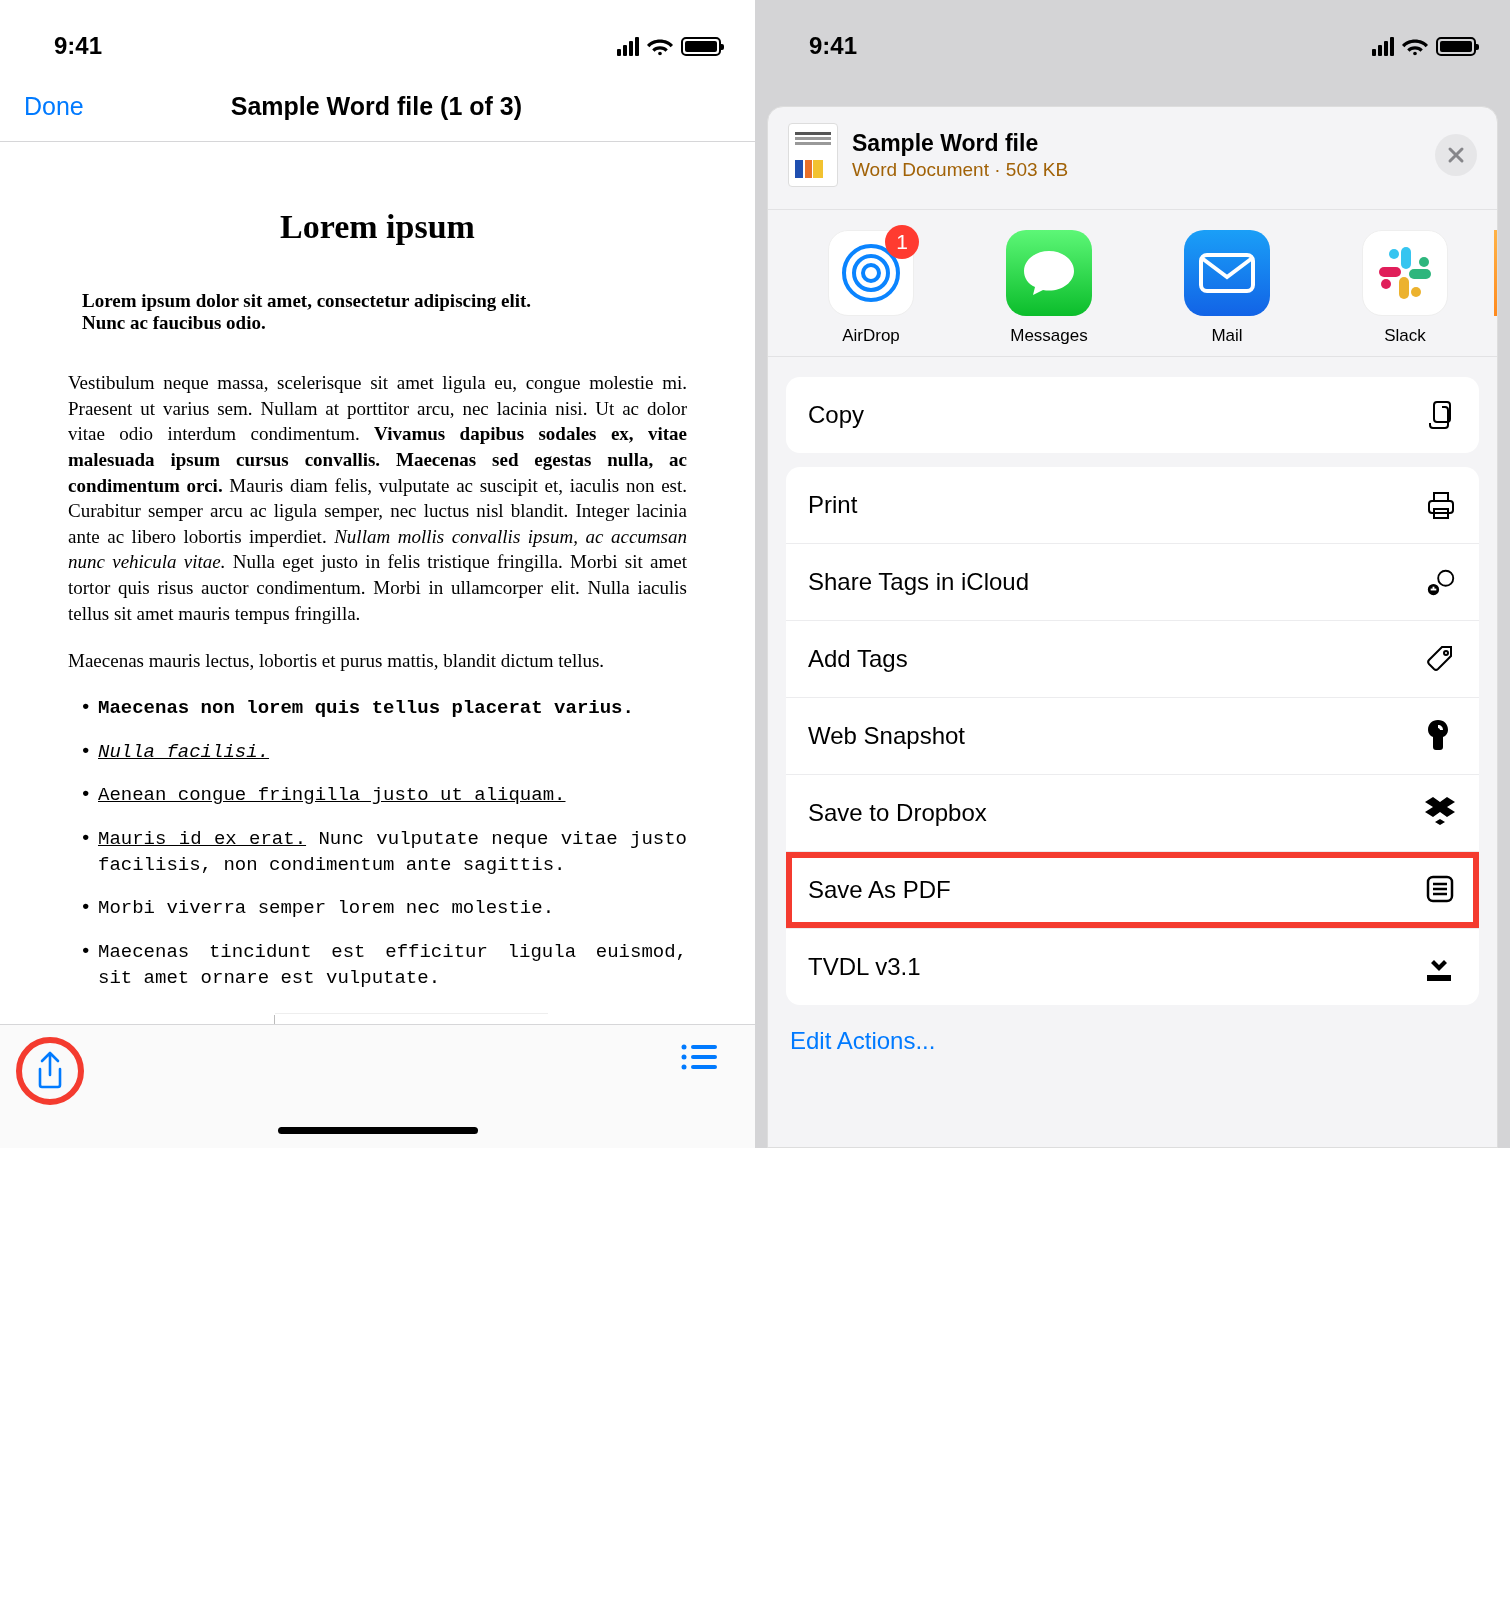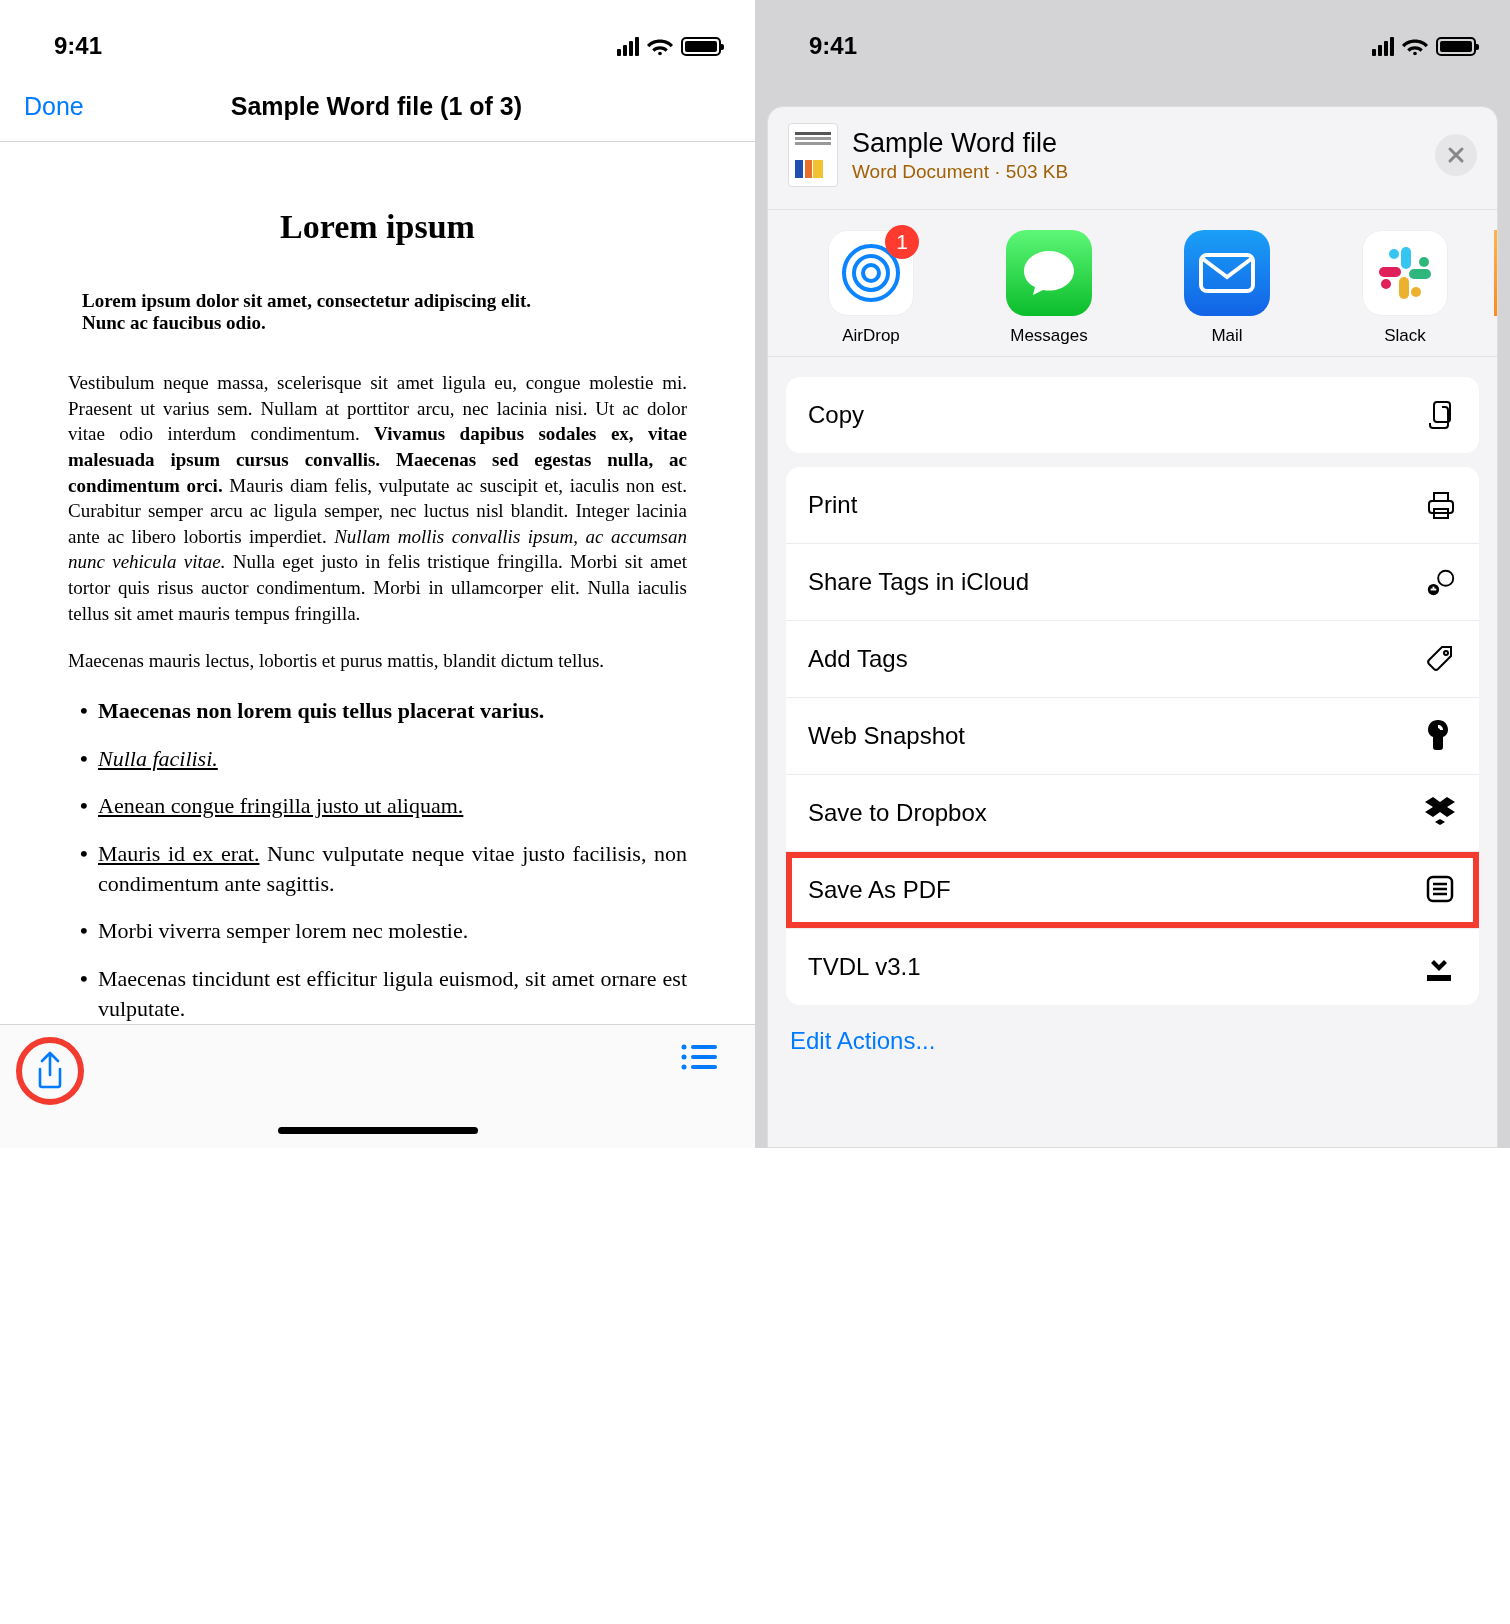--- a/index.html
+++ b/index.html
@@ -47,21 +47,21 @@
     .nav-title { font-size: 25px; font-weight: 600; flex: 1; text-align: center; margin-left: -80px; }
     
     .doc-body { padding: 66px 68px 0 68px; font-family: "Times New Roman", Times, serif; color: #000; }
     .doc-title { font-size: 34px; font-weight: 700; text-align: center; margin-bottom: 44px; }
     .doc-intro { font-size: 19px; font-weight: 700; text-align: left; margin: 0 0 36px 14px; }
     .doc-para { font-size: 19px; line-height: 1.35; text-align: justify; margin-bottom: 22px; }
     .doc-bold { font-weight: 700; }
     .doc-italic { font-style: italic; }
     .doc-under { text-decoration: underline; }
     .doc-list { list-style: none; padding-left: 30px; }
-    .doc-list li { font-size: 22px; line-height: 1.35; margin-bottom: 18px; text-align: justify; position: relative; }
+    .doc-list li { font-size: 19px; line-height: 1.35; margin-bottom: 18px; text-align: justify; position: relative; font-family: Liberation Mono, monospace; }
     .doc-list li::before { content: "•"; position: absolute; left: -18px; font-weight: 700; }
     
     .chart-area { margin: 10px 0 0 180px; display: flex; align-items: flex-start; }
     .chart-block { position: relative; width: 300px; height: 160px; }
     .chart-yaxis { position: absolute; left: 0; top: 0; bottom: 24px; width: 24px; display: flex; flex-direction: row; justify-content: space-between; align-items: flex-end; font-size: 11px; font-family: Arial, sans-serif; color: #333; }
     .chart-plot { position: absolute; left: 26px; right: 0; top: 6px; bottom: 24px; border-left: 1px solid #bbb; border-bottom: 1px solid #bbb; }
     .chart-grid { position: absolute; left: 0; right: 0; border-top: 1px solid #eee; }
     .bar-group { position: absolute; bottom: 0; width: 52px; display: flex; align-items: flex-end; gap: 2px; }
     .bar { width: 14px; }
     .bar.c1 { background: #1f4fb0; }
@@ -77,21 +77,21 @@
     .share-circle { width: 68px; height: 68px; border: 6px solid #f43b2f; border-radius: 50%; display: flex; align-items: center; justify-content: center; position: relative; top: -6px; }
     .share-icon { color: #007aff; }
     .list-icon { color: #007aff; }
     .home-indicator { position: absolute; bottom: 14px; left: 50%; transform: translateX(-50%); width: 200px; height: 7px; background: #000; border-radius: 4px; }
     
     .share-card { position: absolute; left: 12px; right: 12px; top: 106px; bottom: 0; background: #f4f4f6; border-radius: 16px 16px 0 0; overflow: hidden; border: 1px solid #ddd; }
     .share-header { display: flex; align-items: center; gap: 14px; padding: 16px 20px 22px 20px; border-bottom: 1px solid #e2e2e4; }
     .thumb { width: 50px; height: 64px; background: #fff; border: 1px solid #ddd; border-radius: 4px; position: relative; }
     .thumb::before { content:""; position:absolute; left:6px; right:6px; top:8px; height:3px; background:#555; box-shadow: 0 5px 0 #999, 0 10px 0 #999; }
     .thumb::after { content:""; position:absolute; left:6px; bottom:8px; width:28px; height:18px; background: linear-gradient(90deg,#1f4fb0 30%, transparent 30%), linear-gradient(90deg, transparent 35%, #e8702a 35%, #e8702a 60%, transparent 60%), linear-gradient(90deg, transparent 65%, #f2c230 65%); }
-    .share-header-text .title { font-size: 27px; font-weight: 400; }
+    .share-header-text .title { font-size: 23px; font-weight: 700; }
     .share-header-text .subtitle { font-size: 19px; color: #a16207; margin-top: 2px; }
     .close-btn { margin-left: auto; width: 42px; height: 42px; border-radius: 50%; background: #e6e6e8; display: flex; align-items: center; justify-content: center; color: #86868a; font-size: 22px; }
     
     .app-row { display: flex; padding: 20px 14px 10px 14px; gap: 0; overflow: hidden; border-bottom: 1px solid #e2e2e4; }
     .app-item { width: 178px; flex: 0 0 178px; display: flex; flex-direction: column; align-items: center; gap: 10px; }
     .app-icon { width: 86px; height: 86px; border-radius: 20px; position: relative; display: flex; align-items: center; justify-content: center; }
     .app-label { font-size: 17px; color: #000; }
     .badge { position: absolute; right: -6px; top: -6px; width: 34px; height: 34px; border-radius: 50%; background: #ff3b30; color: #fff; font-size: 21px; font-weight: 500; display: flex; align-items: center; justify-content: center; }
     .airdrop-bg { background: #fff; border: 1px solid #eee; }
     .messages-bg { background: linear-gradient(180deg,#5df777,#0bbd2b); }

